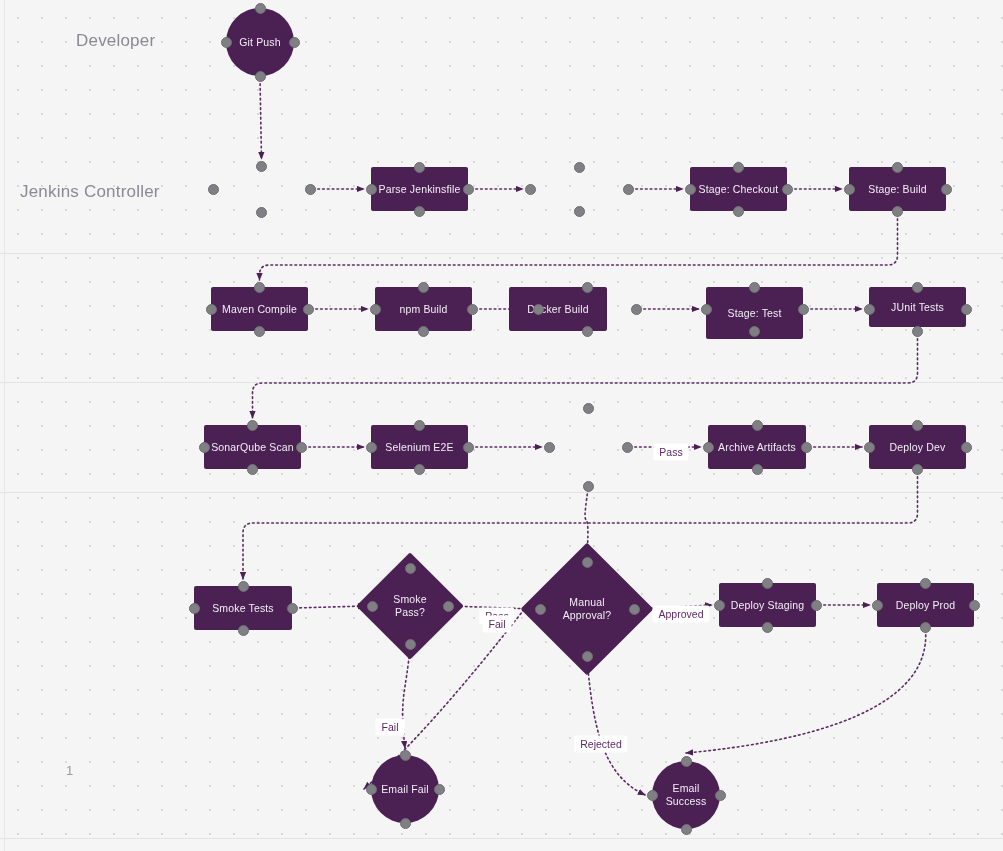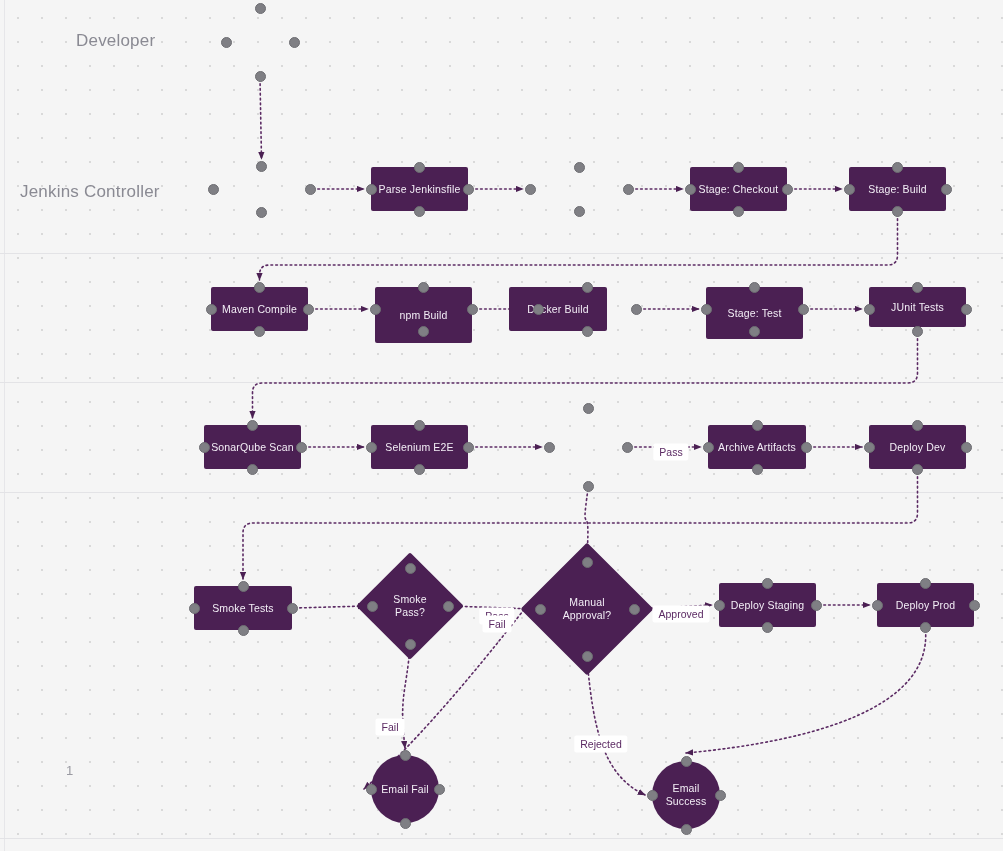--- a/index.html
+++ b/index.html
@@ -131,20 +131,23 @@
       <path d="M819,605 L870,605" marker-end="url(#arrow)"></path>
       <path d="M588,489 C580,546 591,492 587,555" marker-end="url(#arrow)"></path>
       <path d="M410,647 C406,694 399,695 405,748" marker-end="url(#arrow)"></path>
       <path d="M530,602 C500,640 430,730 364,789" marker-end="url(#arrow)"></path>
       <path d="M587,659 C593,726 602,775 645,795" marker-end="url(#arrow)"></path>
       <path d="M925.5,630 C931.5,707 816,741 686,753" marker-end="url(#arrow)"></path>
     </g>
 </svg>
 
 <div id="node-layer">
+    <div class="node circle" style="left: 226px; top: 8px; width: 68px; height: 68px;">
+      <span class="node-text">Git Push</span>
+    </div>
     <div class="port" style="left: 260px; top: 8px;"></div>
     <div class="port" style="left: 294px; top: 42px;"></div>
     <div class="port" style="left: 260px; top: 76px;"></div>
     <div class="port" style="left: 226px; top: 42px;"></div>
     <div class="port" style="left: 261.5px; top: 166px;"></div>
     <div class="port" style="left: 310px; top: 189px;"></div>
     <div class="port" style="left: 261.5px; top: 212px;"></div>
     <div class="port" style="left: 213px; top: 189px;"></div>
     <div class="node rect" style="left: 371px; top: 167px; width: 97px; height: 44px; align-items: center;">
       <span class="node-text">Parse Jenkinsfile</span>
@@ -171,21 +174,21 @@
     <div class="port" style="left: 946px; top: 189px;"></div>
     <div class="port" style="left: 897.5px; top: 211px;"></div>
     <div class="port" style="left: 849px; top: 189px;"></div>
     <div class="node rect" style="left: 211px; top: 287px; width: 97px; height: 44px;">
       <span class="node-text">Maven Compile</span>
     </div>
     <div class="port" style="left: 259.5px; top: 287px;"></div>
     <div class="port" style="left: 308px; top: 309px;"></div>
     <div class="port" style="left: 259.5px; top: 331px;"></div>
     <div class="port" style="left: 211px; top: 309px;"></div>
-    <div class="node rect" style="left: 375px; top: 287px; width: 97px; height: 56px;">
+    <div class="node rect" style="left: 375px; top: 287px; width: 97px; height: 44px;">
       <span class="node-text">npm Build</span>
     </div>
     <div class="port" style="left: 423.5px; top: 287px;"></div>
     <div class="port" style="left: 472px; top: 309px;"></div>
     <div class="port" style="left: 423.5px; top: 331px;"></div>
     <div class="port" style="left: 375px; top: 309px;"></div>
     <div class="node rect" style="left: 509px; top: 287px; width: 98px; height: 44px;">
       <span class="node-text">Docker Build</span>
     </div>
     <div class="port" style="left: 587px; top: 287px;"></div>

